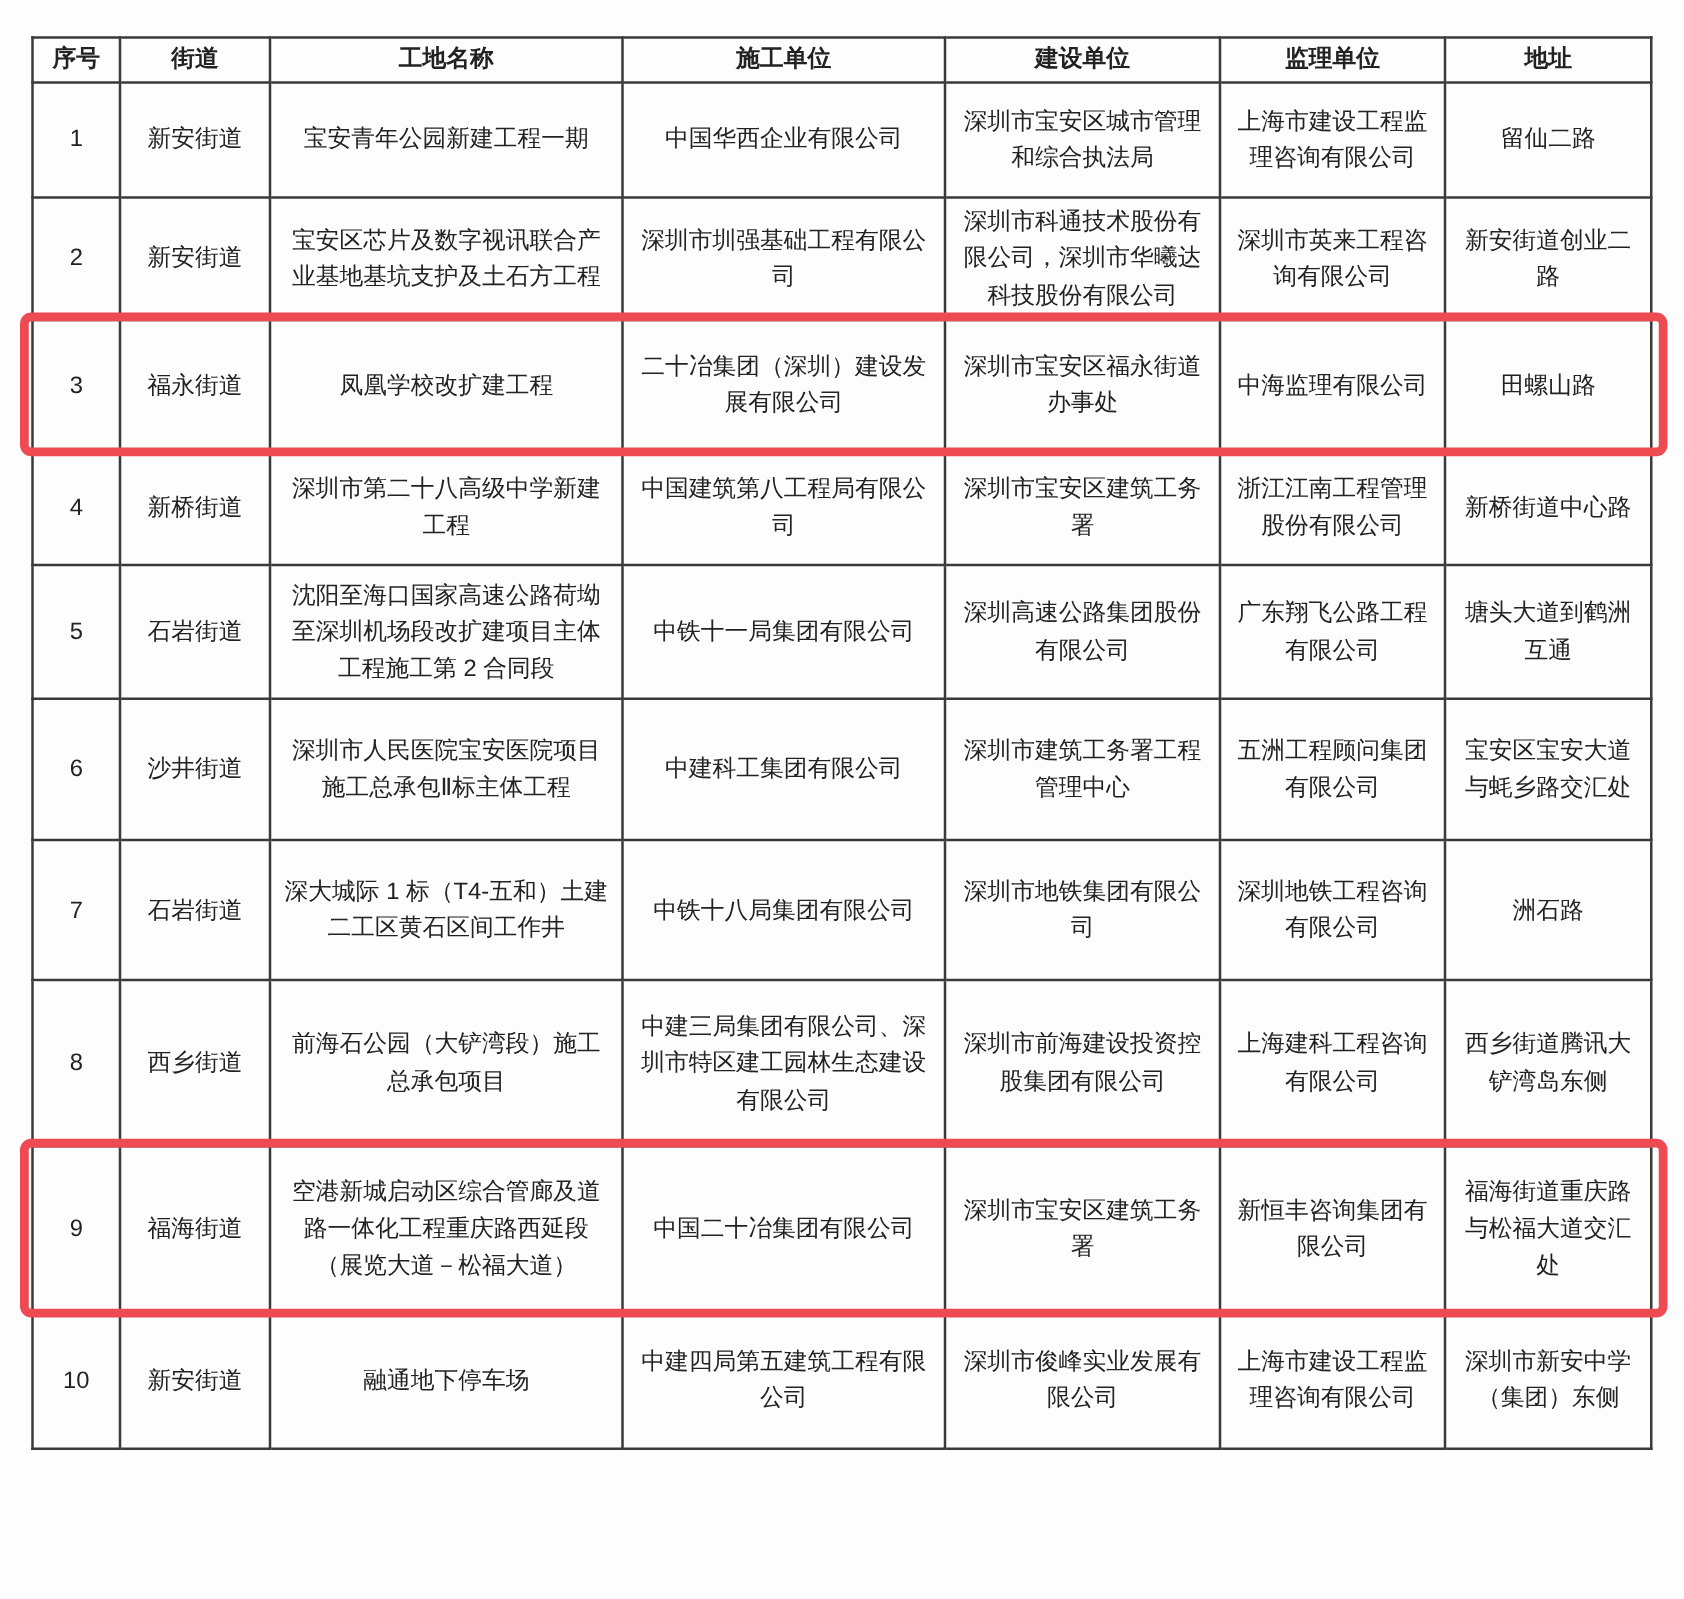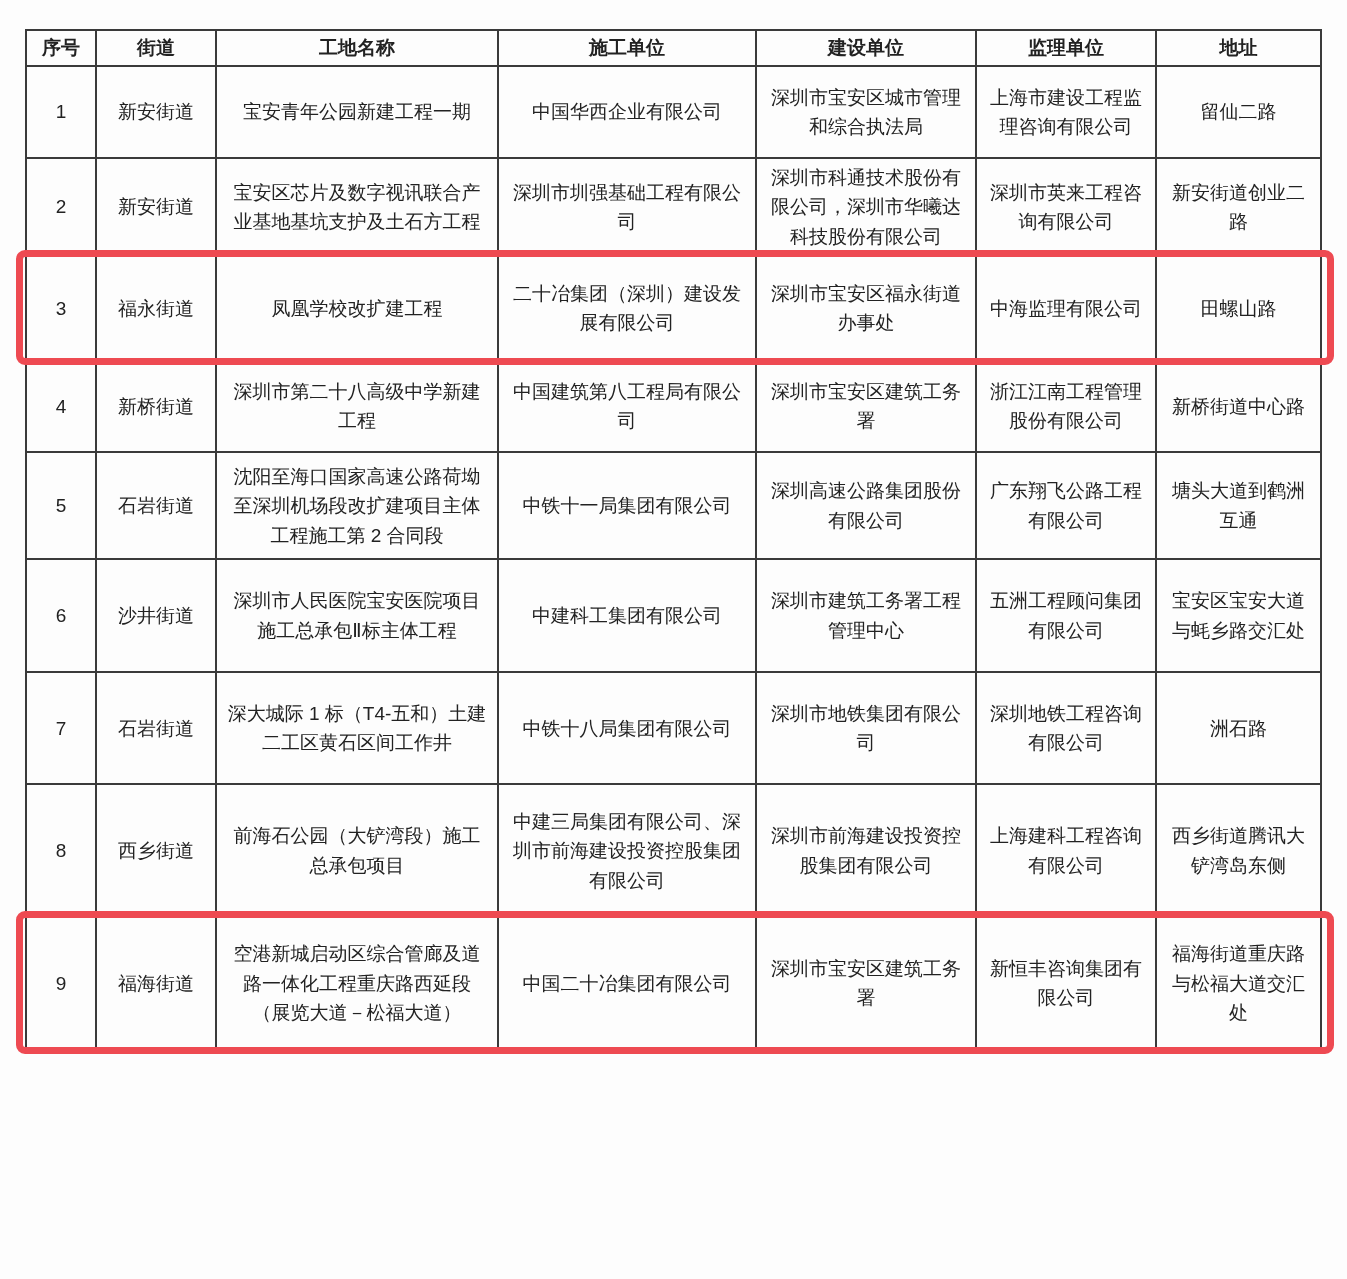--- a/index.html
+++ b/index.html
@@ -150,32 +150,41 @@
             <td>深大城际 1 标（T4-五和）土建二工区黄石区间工作井</td>
             <td>中铁十八局集团有限公司</td>
             <td>深圳市地铁集团有限公司</td>
             <td>深圳地铁工程咨询有限公司</td>
             <td>洲石路</td>
           </tr>
           <tr>
             <td>8</td>
             <td>西乡街道</td>
             <td>前海石公园（大铲湾段）施工总承包项目</td>
-            <td>中建三局集团有限公司、深圳市前海建设投资控股集团有限公司</td>
+            <td>中建三局集团有限公司、深圳市特区建工园林生态建设有限公司</td>
             <td>深圳市前海建设投资控股集团有限公司</td>
             <td>上海建科工程咨询有限公司</td>
             <td>西乡街道腾讯大铲湾岛东侧</td>
           </tr>
           <tr class="hl">
             <td>9</td>
             <td>福海街道</td>
             <td>空港新城启动区综合管廊及道路一体化工程重庆路西延段（展览大道－松福大道）</td>
             <td>中国二十冶集团有限公司</td>
             <td>深圳市宝安区建筑工务署</td>
             <td>新恒丰咨询集团有限公司</td>
             <td>福海街道重庆路与松福大道交汇处</td>
           </tr>
+          <tr>
+            <td>10</td>
+            <td>新安街道</td>
+            <td>融通地下停车场</td>
+            <td>中建四局第五建筑工程有限公司</td>
+            <td>深圳市俊峰实业发展有限公司</td>
+            <td>上海市建设工程监理咨询有限公司</td>
+            <td>深圳市新安中学（集团）东侧</td>
+          </tr>
         </tbody>
     </table>
   <div class="hl-box" style="border-color: rgb(238, 74, 82); left: -9px; top: 221.312px; width: 1318px; height: 115px;"></div>
       <div class="hl-box" style="border-color: rgb(238, 74, 82); left: -9px; top: 882.312px; width: 1318px; height: 143px;"></div>
     </div>
 </div>
 
 </body></html>

